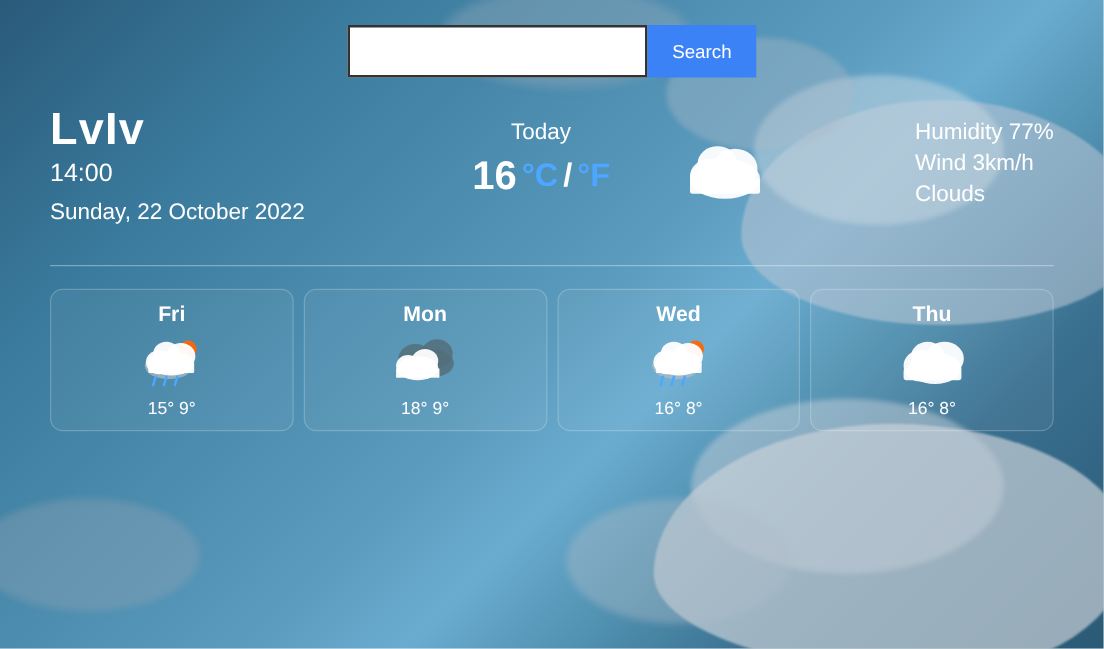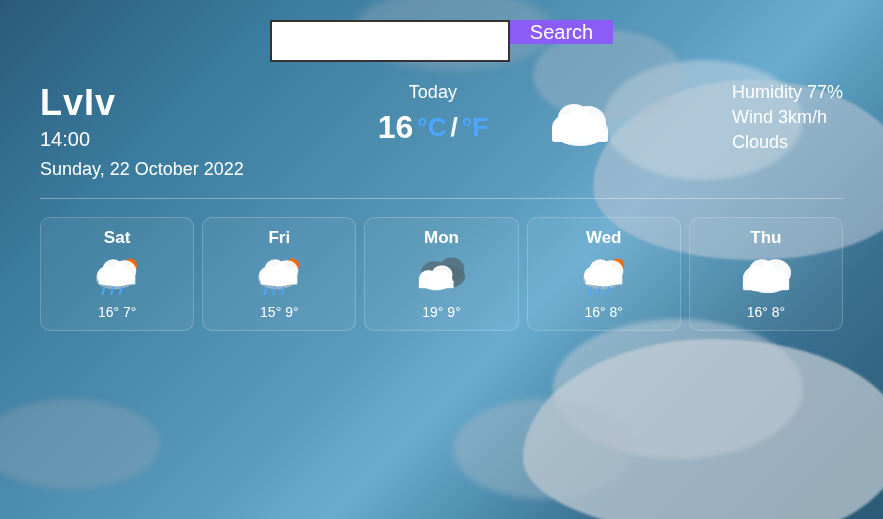--- a/index.html
+++ b/index.html
@@ -74,36 +74,36 @@
       height: 42px;
       padding: 0 12px;
       font-size: 16px;
       border: 2px solid #333;
       background: white;
       color: #333;
       outline: none;
     }
 
     .search-button {
-      height: 24px;
+      height: 42px;
       padding: 0 20px;
-      background: #8b5cf6;
+      background: #3b82f6;
       color: white;
       border: none;
-      font-size: 20px;
+      font-size: 15px;
       cursor: pointer;
       font-weight: 500;
     }
 
     
     .main-weather {
       display: flex;
-      align-items: flex-start;
+      align-items: center;
       justify-content: space-between;
-      margin-bottom: 16px;
+      margin-bottom: 30px;
     }
 
     .location-info {
       flex: 0 0 auto;
     }
 
     .city-name {
       font-size: 36px;
       font-weight: bold;
       letter-spacing: 1px;
@@ -284,80 +284,58 @@
       <div class="weather-info-item">Humidity 77%</div>
       <div class="weather-info-item">Wind 3km/h</div>
       <div class="weather-info-item">Clouds</div>
     </div>
 
   </div>
 
   <hr class="divider">
 
   <div class="forecast-row" id="forecast-container">
-  <div class="forecast-day">
-    <div class="forecast-day-name">Sat</div>
+      <div class="forecast-day">
+    <div class="forecast-day-name">Fri</div>
     <div class="forecast-icon">
           <svg width="58" height="43.5" viewBox="0 0 56 42">
 
     <circle cx="42" cy="10" r="7" fill="#ff6600" opacity="0.9"></circle>
 
     <ellipse cx="26" cy="24" rx="20" ry="11" fill="#b0bec5" opacity="0.7"></ellipse>
 
     <ellipse cx="28" cy="22" rx="19" ry="10" fill="white" opacity="0.95"></ellipse>
     <ellipse cx="18" cy="21" rx="11" ry="10" fill="white" opacity="0.95"></ellipse>
     <ellipse cx="36" cy="16" rx="12" ry="11" fill="white" opacity="0.95"></ellipse>
     <ellipse cx="24" cy="14" rx="11" ry="10" fill="white" opacity="0.95"></ellipse>
     <rect x="9" y="22" width="38" height="8" fill="white" opacity="0.95" rx="1"></rect>
 
     <line x1="15" y1="33" x2="13" y2="40" stroke="#4da6ff" stroke-width="2" stroke-linecap="round"></line>
     <line x1="24" y1="33" x2="22" y2="40" stroke="#4da6ff" stroke-width="2" stroke-linecap="round"></line>
     <line x1="33" y1="33" x2="31" y2="40" stroke="#4da6ff" stroke-width="2" stroke-linecap="round"></line>
   </svg>
         </div>
-    <div class="forecast-temps">16° 7°</div>
-  </div>
-      <div class="forecast-day">
-    <div class="forecast-day-name">Fri</div>
-    <div class="forecast-icon">
-          <svg width="58" height="43.5" viewBox="0 0 56 42">
-
-    <circle cx="42" cy="10" r="7" fill="#ff6600" opacity="0.9"></circle>
-
-    <ellipse cx="26" cy="24" rx="20" ry="11" fill="#b0bec5" opacity="0.7"></ellipse>
-
-    <ellipse cx="28" cy="22" rx="19" ry="10" fill="white" opacity="0.95"></ellipse>
-    <ellipse cx="18" cy="21" rx="11" ry="10" fill="white" opacity="0.95"></ellipse>
-    <ellipse cx="36" cy="16" rx="12" ry="11" fill="white" opacity="0.95"></ellipse>
-    <ellipse cx="24" cy="14" rx="11" ry="10" fill="white" opacity="0.95"></ellipse>
-    <rect x="9" y="22" width="38" height="8" fill="white" opacity="0.95" rx="1"></rect>
-
-    <line x1="15" y1="33" x2="13" y2="40" stroke="#4da6ff" stroke-width="2" stroke-linecap="round"></line>
-    <line x1="24" y1="33" x2="22" y2="40" stroke="#4da6ff" stroke-width="2" stroke-linecap="round"></line>
-    <line x1="33" y1="33" x2="31" y2="40" stroke="#4da6ff" stroke-width="2" stroke-linecap="round"></line>
-  </svg>
-        </div>
     <div class="forecast-temps">15° 9°</div>
   </div>
       <div class="forecast-day">
     <div class="forecast-day-name">Mon</div>
     <div class="forecast-icon">
           <svg width="58" height="43.5" viewBox="0 0 56 42">
 
     <ellipse cx="32" cy="22" rx="20" ry="12" fill="#546e7a" opacity="0.85"></ellipse>
     <ellipse cx="20" cy="18" rx="14" ry="12" fill="#546e7a" opacity="0.85"></ellipse>
     <ellipse cx="38" cy="14" rx="13" ry="12" fill="#546e7a" opacity="0.85"></ellipse>
 
     <ellipse cx="22" cy="26" rx="17" ry="10" fill="white" opacity="0.95"></ellipse>
     <ellipse cx="14" cy="24" rx="10" ry="9" fill="white" opacity="0.95"></ellipse>
     <ellipse cx="28" cy="20" rx="11" ry="10" fill="white" opacity="0.95"></ellipse>
     <rect x="4" y="26" width="36" height="8" fill="white" opacity="0.95" rx="1"></rect>
   </svg>
         </div>
-    <div class="forecast-temps">19° 9°</div>
+    <div class="forecast-temps">18° 9°</div>
   </div>
       <div class="forecast-day">
     <div class="forecast-day-name">Wed</div>
     <div class="forecast-icon">
           <svg width="58" height="43.5" viewBox="0 0 56 42">
 
     <circle cx="42" cy="10" r="7" fill="#ff6600" opacity="0.9"></circle>
 
     <ellipse cx="26" cy="24" rx="20" ry="11" fill="#b0bec5" opacity="0.7"></ellipse>
 

